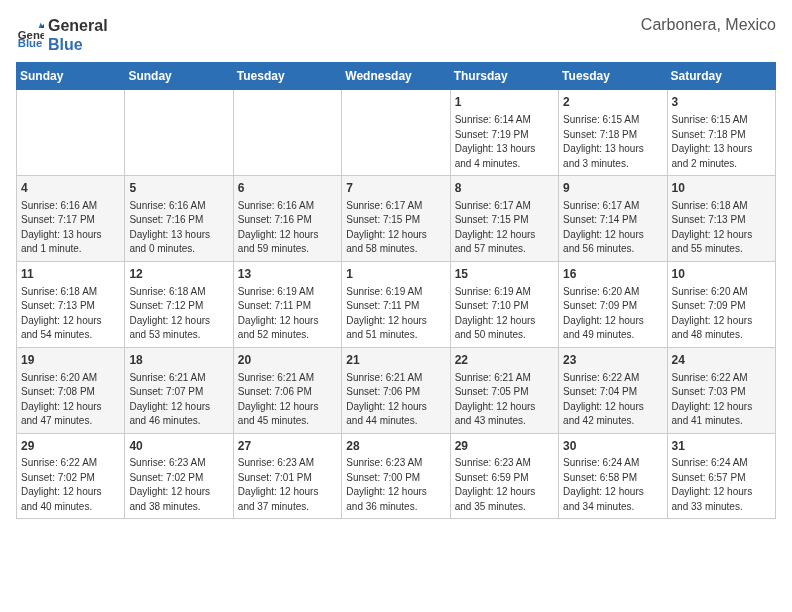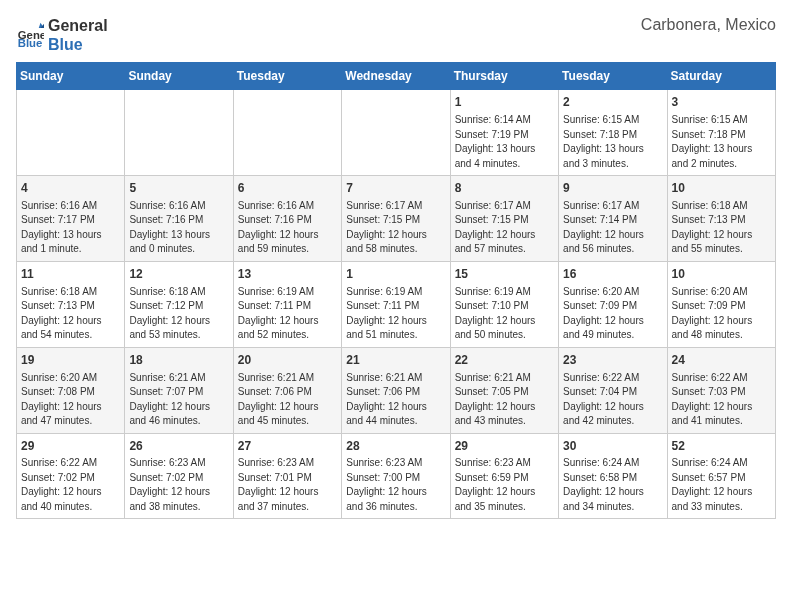--- a/index.html
+++ b/index.html
@@ -296,21 +296,21 @@
       </tr>
       <tr>
         <td>
           <span class="day-num">29</span>
           <div class="day-info" style="white-space: pre-line;">Sunrise: 6:22 AM
 Sunset: 7:02 PM
 Daylight: 12 hours
 and 40 minutes.</div>
         </td>
         <td>
-          <span class="day-num">26</span>
+          <span class="day-num">40</span>
           <div class="day-info" style="white-space: pre-line;">Sunrise: 6:23 AM
 Sunset: 7:02 PM
 Daylight: 12 hours
 and 38 minutes.</div>
         </td>
         <td>
           <span class="day-num">27</span>
           <div class="day-info" style="white-space: pre-line;">Sunrise: 6:23 AM
 Sunset: 7:01 PM
 Daylight: 12 hours
@@ -331,21 +331,21 @@
 and 35 minutes.</div>
         </td>
         <td>
           <span class="day-num">30</span>
           <div class="day-info" style="white-space: pre-line;">Sunrise: 6:24 AM
 Sunset: 6:58 PM
 Daylight: 12 hours
 and 34 minutes.</div>
         </td>
         <td>
-          <span class="day-num">52</span>
+          <span class="day-num">31</span>
           <div class="day-info" style="white-space: pre-line;">Sunrise: 6:24 AM
 Sunset: 6:57 PM
 Daylight: 12 hours
 and 33 minutes.</div>
         </td>
       </tr>
     </tbody>
 </table>
 
 </body></html>

